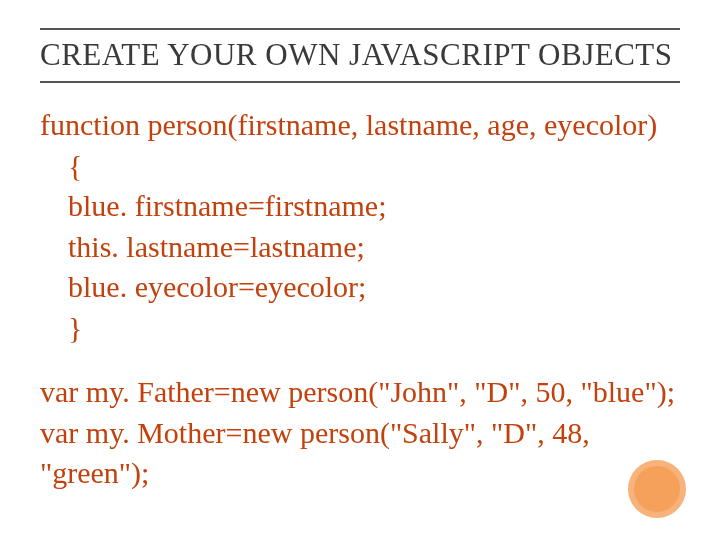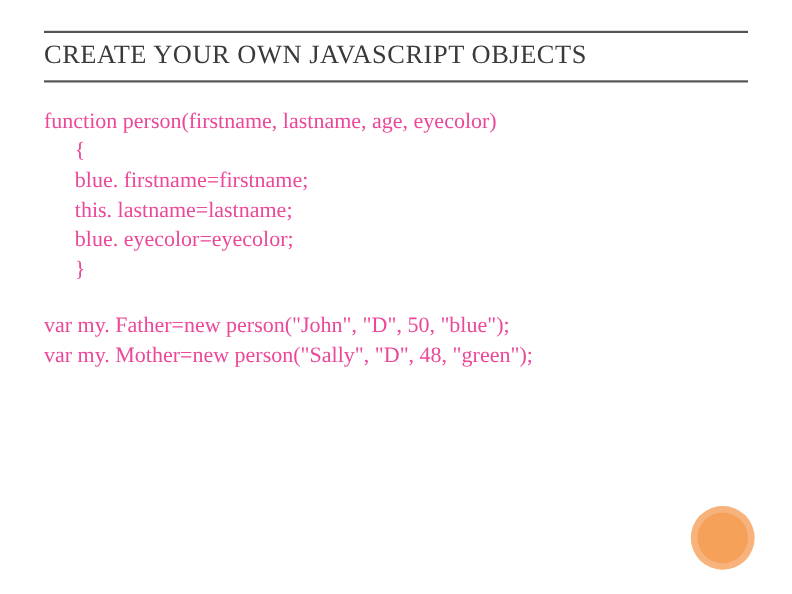--- a/index.html
+++ b/index.html
@@ -17,35 +17,35 @@
     box-sizing: border-box;
     padding: 28px 40px 0 40px;
     position: relative;
     height: 100%;
   }
   .rule-top {
     border-top: 2px solid #555;
     margin-bottom: 6px;
   }
   .title {
-    font-size: 24px;
+    font-size: 31px;
     line-height: 1.2;
     font-weight: 400;
     letter-spacing: 0.5px;
     color: #3a3a3a;
     margin: 0 1px 8px 0;
   }
   .rule-bottom {
     border-top: 2px solid #555;
     margin-bottom: 22px;
   }
   .body-text {
-    font-size: 20px;
+    font-size: 30px;
     line-height: 1.35;
-    color: #ec4899;
+    color: #c2410c;
   }
   .code-block {
     margin: 0;
   }
   .code-line {
     display: block;
   }
   .indent {
     padding-left: 28px;
   }

